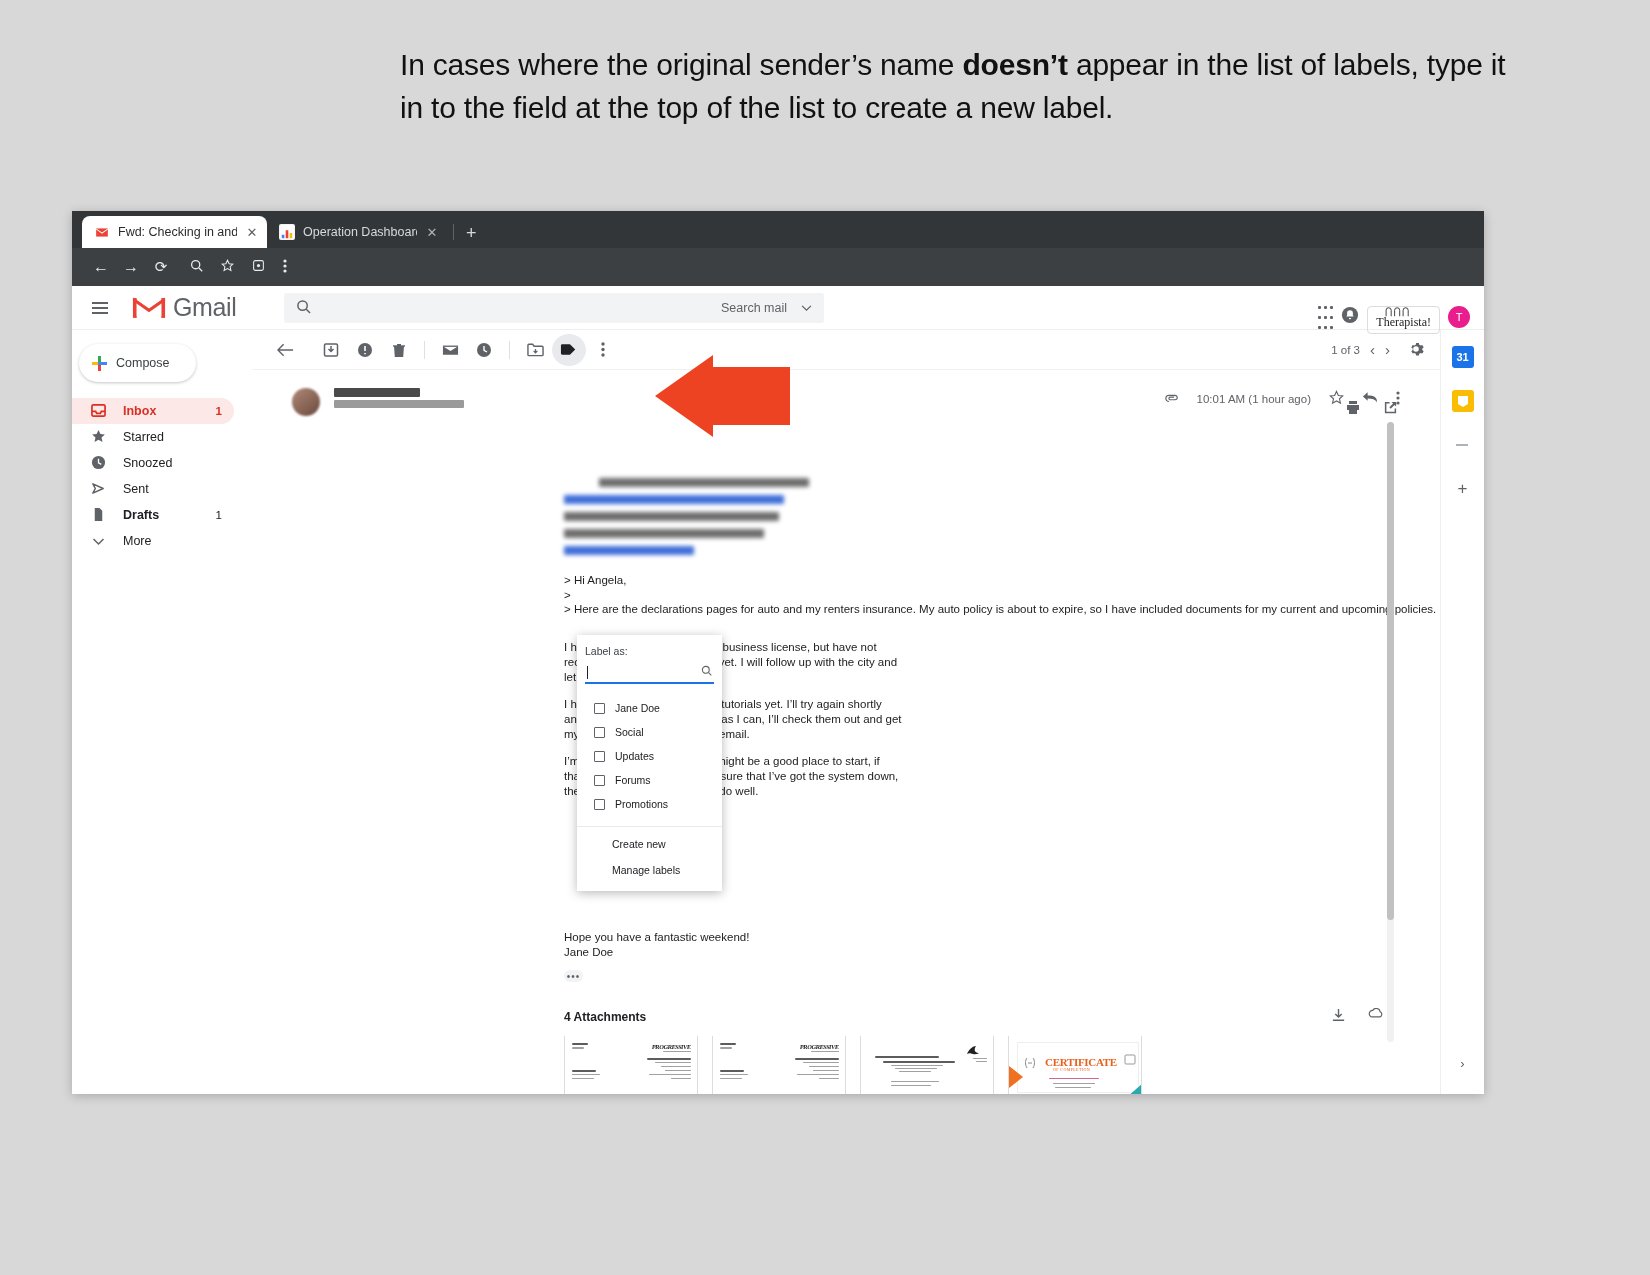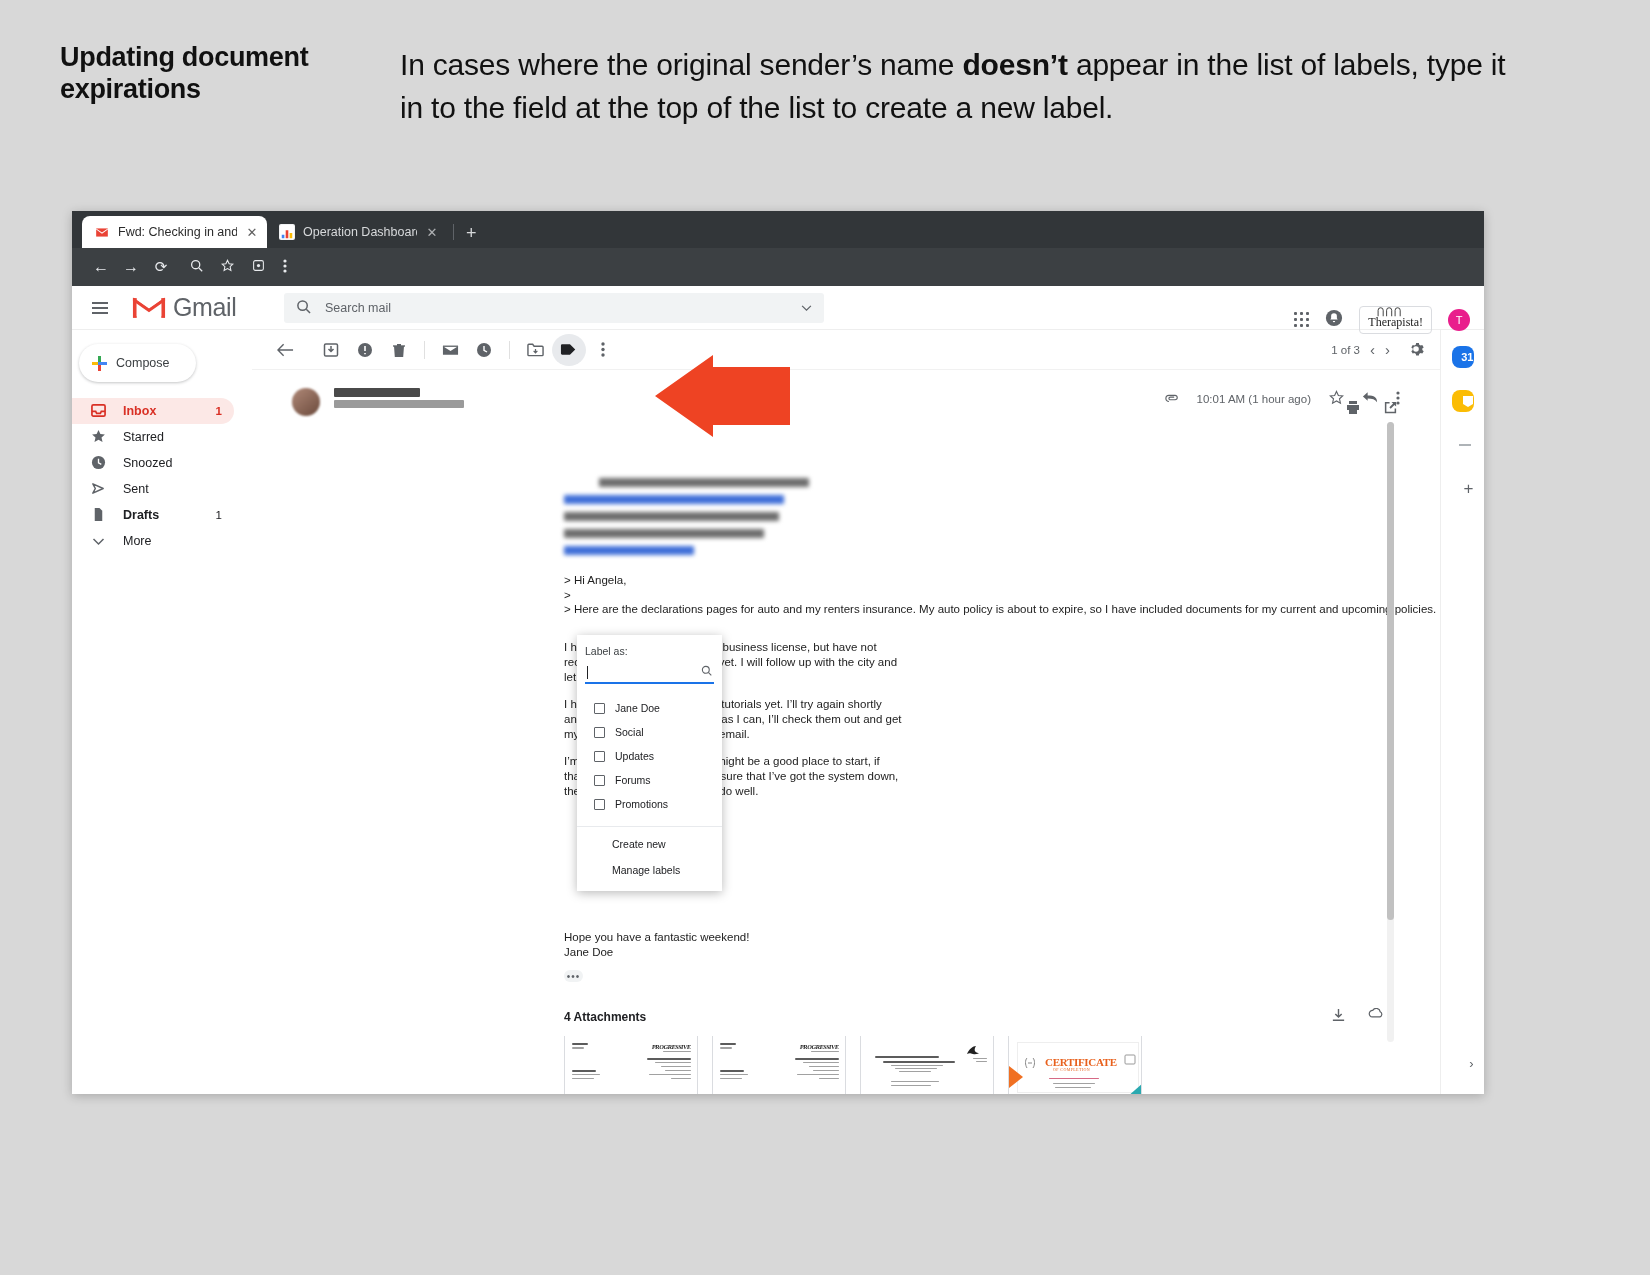--- a/index.html
+++ b/index.html
@@ -82,22 +82,22 @@
   .hamburger { width:34px; display:flex; flex-direction:column; gap:3px;
       padding-left:6px; }
   .hamburger i { display:block; width:16px; height:2px; background:#5f6368; }
   .gm-logo { display:flex; align-items:center; gap:7px; width:140px; padding-left:12px;}
   .gm-logo .word { font-size:25px; color:#5f6368; letter-spacing:-0.4px; }
   .gm-search {
     width:540px; height:30px; background:#f1f3f4; border-radius:3px;
     display:flex; align-items:center; padding:0 12px; gap:14px;
     margin-left:24px; color:#5f6368; font-size:12.5px;
   }
-  .gm-search .q { flex:1; }
-  .gm-top-right { margin-left:auto; display:flex; align-items:center; gap:16px;margin-top:24px; }
+  .gm-search .q { flex:1;text-align:right; }
+  .gm-top-right { margin-left:auto; display:flex; gap:8px;margin-top:24px; }
   .grid-icon { display:grid; grid-template-columns:repeat(3,3px); gap:3px; }
   .grid-icon i { width:3px; height:3px; background:#5f6368; border-radius:1px; }
   .bell { width:18px; height:18px; }
   .brand-chip {
     height:28px; border:1px solid #dadce0; border-radius:4px;
     display:flex; align-items:center; padding:0 8px; font-family:"Liberation Serif", serif;
     font-size:12px; color:#222; position:relative;
   }
   .avatar {
     width:22px; height:22px; border-radius:50%; background:#e91e8c; color:#fff;
@@ -188,22 +188,22 @@
       letter-spacing:.4px; }
   .tri-or { position:absolute; left:0; top:30px; width:0;height:0;
       border-left:14px solid #f07022; border-top:11px solid transparent;
       border-bottom:11px solid transparent;}
   .tri-tl { position:absolute; right:0; bottom:0; width:0;height:0;
       border-right:16px solid #2aa9b0; border-top:14px solid transparent;}
 
   
   .rail { width:44px; border-left:1px solid #eee; padding-top:16px;
       display:flex; flex-direction:column; align-items:center; gap:22px; }
-  .rail .r-ico { width:22px; height:22px; border-radius:8px; display:flex;
-      align-items:center; justify-content:flex-end; font-size:11px; color:#fff; }
+  .rail .r-ico { width:22px; height:22px; border-radius:3px; display:flex;
+      align-items:center; justify-content:center; font-size:11px; color:#fff; }
 
   
   .vscroll { position:absolute; right:46px; top:52px; width:7px; height:620px;
       background:#f1f1f1; border-radius:4px; }
   .vscroll i { display:block; width:7px; height:498px; background:#c1c1c1; border-radius:4px;}
 
   
   .label-menu {
     position:absolute; left:505px; top:349px; width:145px; background:#fff;
     box-shadow:0 2px 10px rgba(0,0,0,.28); z-index:40; padding:8px 0 0 0;
@@ -221,21 +221,20 @@
   .lm-action { height:26px; display:flex; align-items:center; padding-left:35px;
       font-size:10.5px; color:#202124; }
 
   
   .arrow { position:absolute; left:655px; top:355px; width:135px; height:82px; z-index:60; }
 </style>
 </head>
 <body>
 
 <div class="slide-head">
-  <div class="head-title">Updating document expirations</div>
   <div class="head-body"><span>In cases where the original sender’s name </span><b>doesn’t</b><span> appear in the list of labels, type it in to the field at the top of the list to create a new label.</span></div>
 </div>
 
 <div class="browser">
 
   <div class="chrome-tabbar">
     <div class="tab active">
       <span class="favicon fav-gmail">
         <svg viewBox="0 0 24 18">
             <path fill="#ea4335" d="M2 2h20v14H2z"></path>

